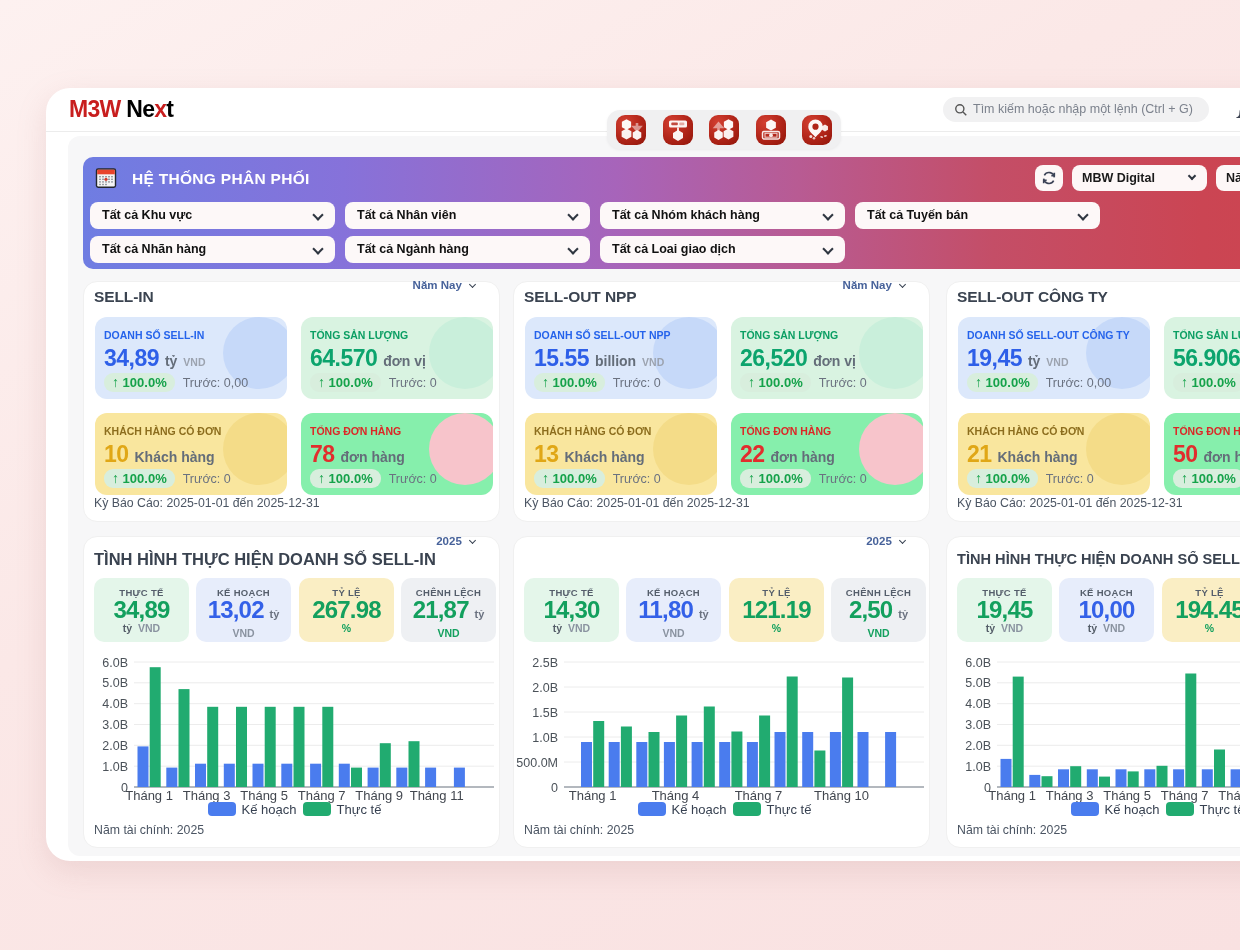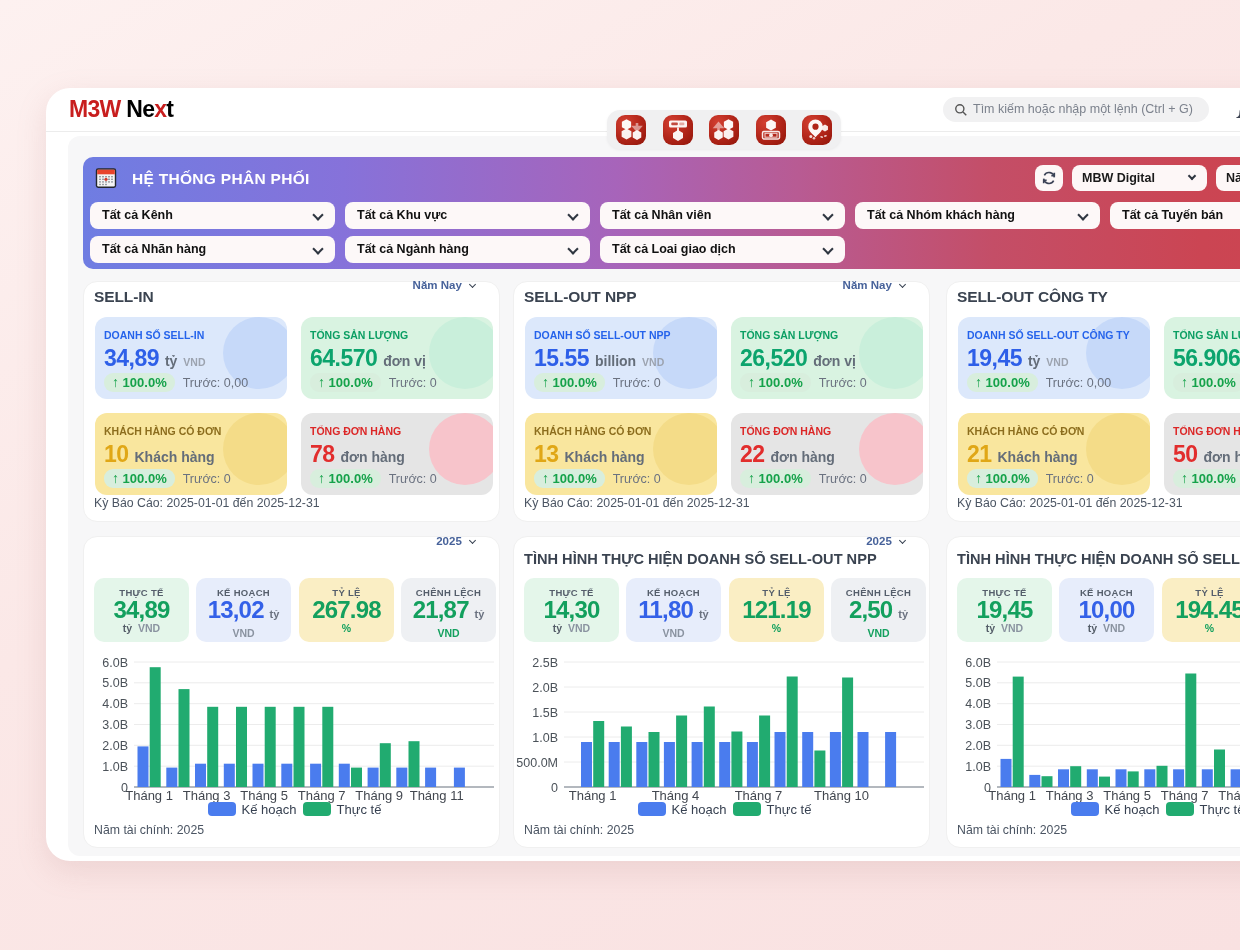--- a/index.html
+++ b/index.html
@@ -40,21 +40,21 @@
 .tile .circ { position:absolute; width:72px; height:72px; border-radius:50%; right:-8px; top:0; }
 .tile .tl { position:absolute; left:9px; top:12px; font-size:10.5px; font-weight:bold; letter-spacing:0; }
 .tile .val { position:absolute; left:9px; top:28px; font-size:23px; font-weight:bold; letter-spacing:-0.5px; }
 .tile .unit { font-size:14px; font-weight:bold; color:#646d79; letter-spacing:0; }
 .tile .vnd { font-size:10.5px; font-weight:bold; color:#9ca3af; letter-spacing:0; }
 .tile .row { position:absolute; left:9px; top:56px; font-size:12.5px; color:#6b7280; }
 .badge { display:inline-block; background:#d8eedd; color:#15a24a; font-weight:bold; border-radius:9px; padding:1px 8px 2px; margin-right:8px; font-size:13px; }
 .t-blue { background:#dce8fb;text-align:center; } .t-blue .circ { background:#c6d9f9; } .t-blue .tl { color:#2563eb; } .t-blue .val { color:#2e5fe8; }
 .t-green { background:#d9f3e1; } .t-green .circ { background:#c9efdb; } .t-green .tl { color:#0b9e63; } .t-green .val { color:#0ca46d; }
 .t-yellow { background:#f9e69e; } .t-yellow .circ { background:#f4dc88; } .t-yellow .tl { color:#8c6d1d; } .t-yellow .val { color:#e0a716; }
-.t-red { background:#e5e5e5; } .t-red .circ { background:#f7c4cb; } .t-red .tl { color:#dc2626; } .t-red .val { color:#e22d2d; }
+.t-red { background:#86efac; } .t-red .circ { background:#f7c4cb; } .t-red .tl { color:#dc2626; } .t-red .val { color:#e22d2d; }
 
 .stile { position:absolute; width:95px; height:64px; border-radius:10px; text-align:center; top:41px; }
 .stile .lbl { font-size:9.5px; font-weight:bold; color:#555e6b; letter-spacing:.3px; margin-top:9px; }
 .stile .v { font-size:24px; font-weight:bold; letter-spacing:-0.8px; margin-top:0px; line-height:23px; }
 .stile .v .su { font-size:11px; color:#6b7280; letter-spacing:0; }
 .stile .sub { font-size:10.5px; font-weight:bold; color:#8a93a0; margin-top:1px; }
 .s-green { background:#e4f6ea; } .s-green .v { color:#13a05e; }
 .s-blue { background:#e7edfb; } .s-blue .v { color:#3461e8;text-align:center; }
 .s-amber { background:#faeec4; } .s-amber .v { color:#13a05e; } .s-amber .sub { color:#13a05e; }
 .s-gray { background:#eef0f3; } .s-gray .v { color:#13a05e; } .s-gray .sub { color:#13a05e; }
@@ -150,21 +150,20 @@
       <div id="gtitle">HỆ THỐNG PHÂN PHỐI</div>
       <div id="refresh"><svg width="16" height="16" viewBox="0 0 24 24" fill="none" stroke="#3b4256" stroke-width="2.4" style="margin-top:5px">
             <path d="M20 11a8 8 0 0 0-15-3"></path>
             <path d="M4 13a8 8 0 0 0 15 3"></path>
             <polyline points="20,4 20,8.5 15.5,8.5"></polyline>
             <polyline points="4,20 4,15.5 8.5,15.5"></polyline>
           </svg></div>
       <div class="gsel" style="left:989px; width:135px;">MBW Digital<span class="chev"></span></div>
       <div class="gsel" style="left:1133px; width:135px;">Năm Nay</div>
       <div class="frow" style="top:45px;">
-        <div class="fsel">Tất cả Kênh</div>
         <div class="fsel">Tất cả Khu vực</div>
         <div class="fsel">Tất cả Nhân viên</div>
         <div class="fsel">Tất cả Nhóm khách hàng</div>
         <div class="fsel">Tất cả Tuyến bán</div>
       </div>
       <div class="frow" style="top:79px;">
         <div class="fsel">Tất cả Nhãn hàng</div>
         <div class="fsel">Tất cả Ngành hàng</div>
         <div class="fsel">Tất cả Loai giao dịch</div>
       </div>
@@ -249,20 +248,21 @@
 <div class="row"><span class="badge"><b style="font-size:14px">↑</b> 100.0%</span>Trước: 0</div>
         </div>
 <div class="tile t-red" style="left:217px;top:131px;">
 <div class="tl">TỔNG ĐƠN HÀNG</div>
 <div class="val">50 <span class="unit">đơn hàng</span></div>
 <div class="row"><span class="badge"><b style="font-size:14px">↑</b> 100.0%</span>Trước: 0</div>
         </div>
 <div class="kyline">Kỳ Báo Cáo: 2025-01-01 đến 2025-12-31</div>
 </div>
     <div class="card" style="left:15px;top:400px;width:417px;height:312px;">
+<div class="c-title" style="top:13px;font-size:16.5px;letter-spacing:0;">TÌNH HÌNH THỰC HIỆN DOANH SỐ SELL-IN</div>
 <div class="c-period" style="top:-2px;">2025 <span class="chev"></span></div>
 <div class="stile s-green" style="left:10px;">
           <div class="lbl">THỰC TẾ</div>
           <div class="v">34,89</div>
           <div class="sub"><span style="color:#555e69">tỷ</span>&nbsp; <span style="color:#8a93a0">VND</span></div>
         </div>
         <div class="stile s-blue" style="left:112px;">
           <div class="lbl">KẾ HOẠCH</div>
           <div class="v">13,02 <span class="su">tỷ</span></div>
           <div class="sub">VND</div>
@@ -318,21 +318,20 @@
           <text x="122.6" y="147" font-size="13" fill="#42474f" text-anchor="middle">Tháng 3</text>
           <text x="180.1" y="147" font-size="13" fill="#42474f" text-anchor="middle">Tháng 5</text>
           <text x="237.7" y="147" font-size="13" fill="#42474f" text-anchor="middle">Tháng 7</text>
           <text x="295.2" y="147" font-size="13" fill="#42474f" text-anchor="middle">Tháng 9</text>
           <text x="352.7" y="147" font-size="13" fill="#42474f" text-anchor="middle">Tháng 11</text>
         </svg>
 <div class="legend"><span class="lsw" style="background:#4a7cee;"></span>Kế hoạch<span class="lsw" style="background:#21ab70;"></span>Thực tế</div>
 <div class="nam">Năm tài chính: 2025</div>
 </div>
 <div class="card" style="left:445px;top:400px;width:417px;height:312px;">
-<div class="c-title" style="top:14px;font-size:14.6px;letter-spacing:0;">TÌNH HÌNH THỰC HIỆN DOANH SỐ SELL-OUT NPP</div>
 <div class="c-period" style="top:-2px;">2025 <span class="chev"></span></div>
 <div class="stile s-green" style="left:10px;">
           <div class="lbl">THỰC TẾ</div>
           <div class="v">14,30</div>
           <div class="sub"><span style="color:#555e69">tỷ</span>&nbsp; <span style="color:#8a93a0">VND</span></div>
         </div>
         <div class="stile s-blue" style="left:112px;">
           <div class="lbl">KẾ HOẠCH</div>
           <div class="v">11,80 <span class="su">tỷ</span></div>
           <div class="sub">VND</div>

